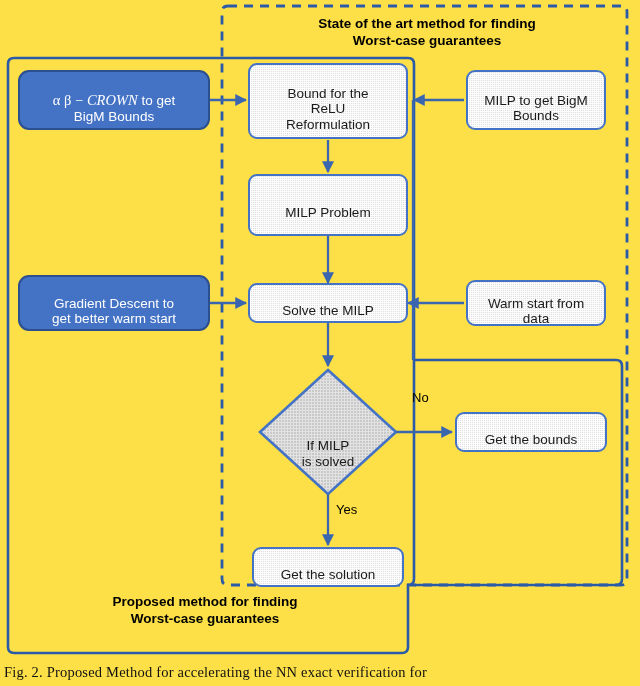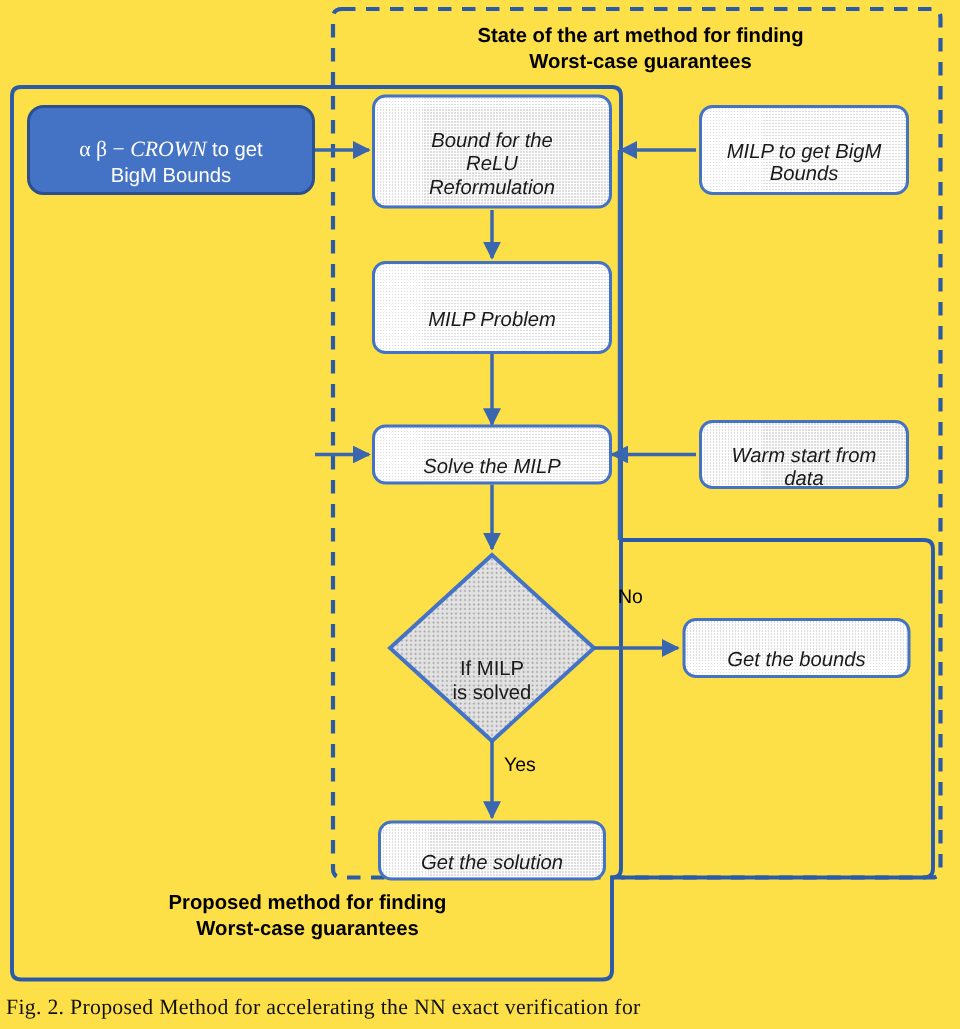--- a/index.html
+++ b/index.html
@@ -41,21 +41,20 @@
   .box-grey {
     border: 2.2px solid #4472C4;
     border-radius: 9px;
     background-color: #dedede;
     background-image:
       repeating-linear-gradient(0deg, rgba(255,255,255,0.95) 0px, rgba(255,255,255,0.95) 1px, rgba(160,160,160,0.0) 1px, rgba(160,160,160,0.0) 2px),
       repeating-linear-gradient(90deg, rgba(255,255,255,0.9) 0px, rgba(255,255,255,0.9) 1px, rgba(140,140,140,0.0) 1px, rgba(140,140,140,0.0) 2px);
     color: #1a1a1a;
     font-size: 13.5px;
     font-weight: 400;
-    font-style: italic;
   }
   
   .box-blue {
     border: 2.2px solid #2c4f8f;
     border-radius: 11px;
     background: #4472C4;
     color: #ffffff;
     font-size: 13.5px;
     font-weight: 400;
   }
@@ -186,20 +185,26 @@
       <div>Bounds</div>
     </div>
   </div>
 
   <div class="node box-grey" style="left:248px; top:174px; width:160px; height:62px;">
     <div class="node-inner">
       <div>MILP Problem</div>
     </div>
   </div>
 
+  <div class="node box-blue" style="left:18px; top:275px; width:192px; height:56px;">
+    <div class="node-inner">
+      <div>Gradient Descent to</div>
+      <div>get better warm start</div>
+    </div>
+  </div>
 
   <div class="node box-grey" style="left:248px; top:283px; width:160px; height:40px;">
     <div class="node-inner">
       <div>Solve the MILP</div>
     </div>
   </div>
 
   <div class="node box-grey" style="left:466px; top:280px; width:140px; height:46px;">
     <div class="node-inner">
       <div>Warm start from</div>

